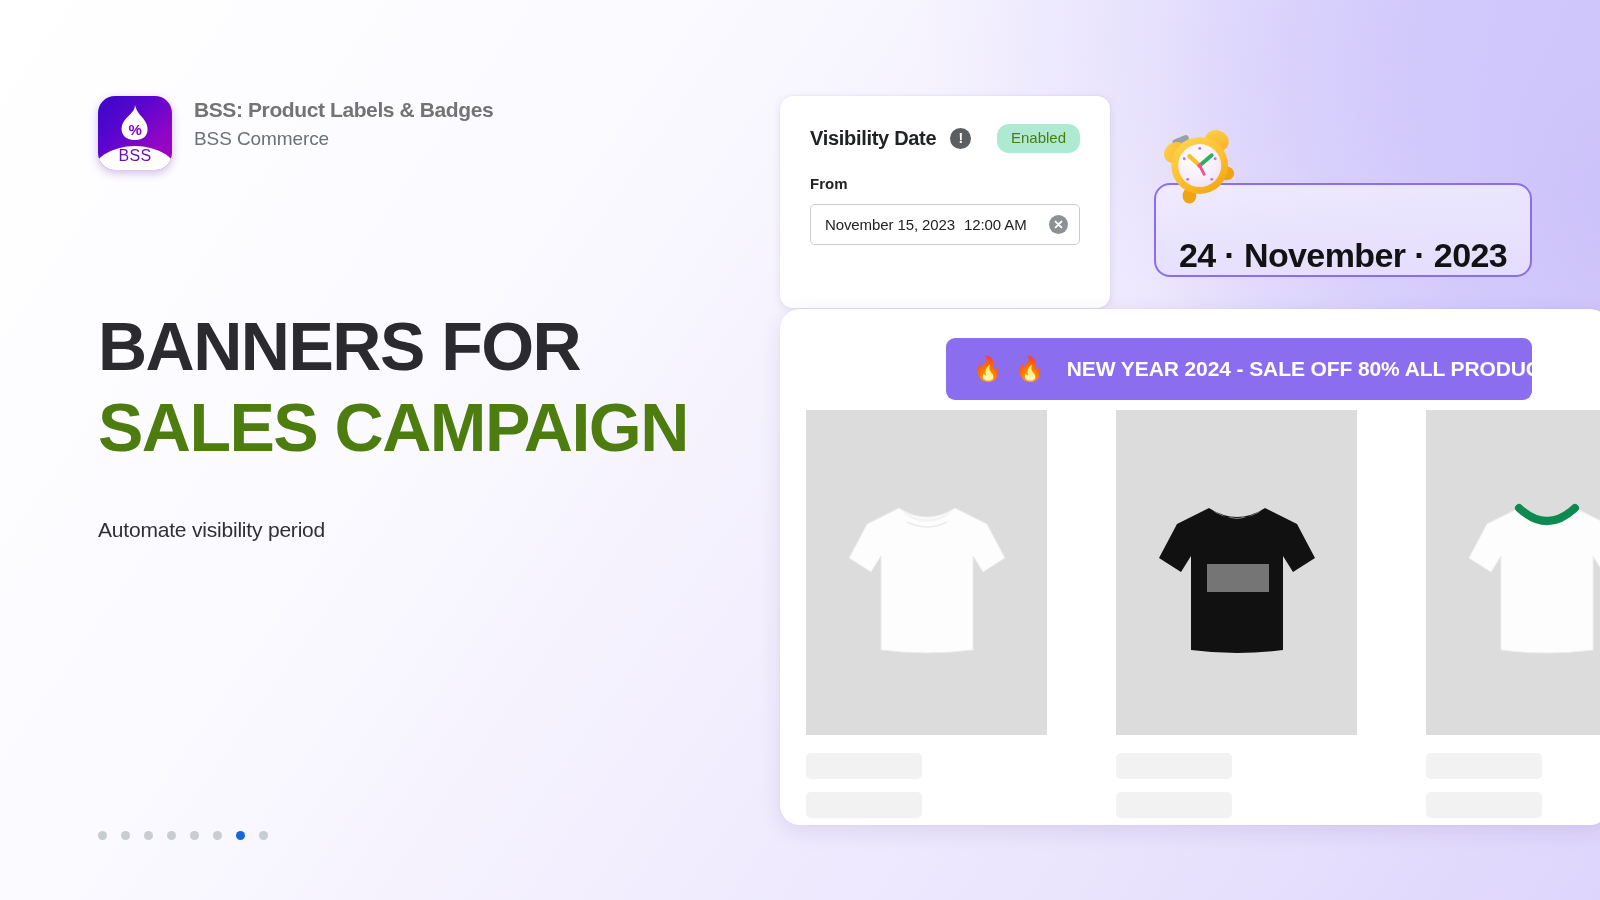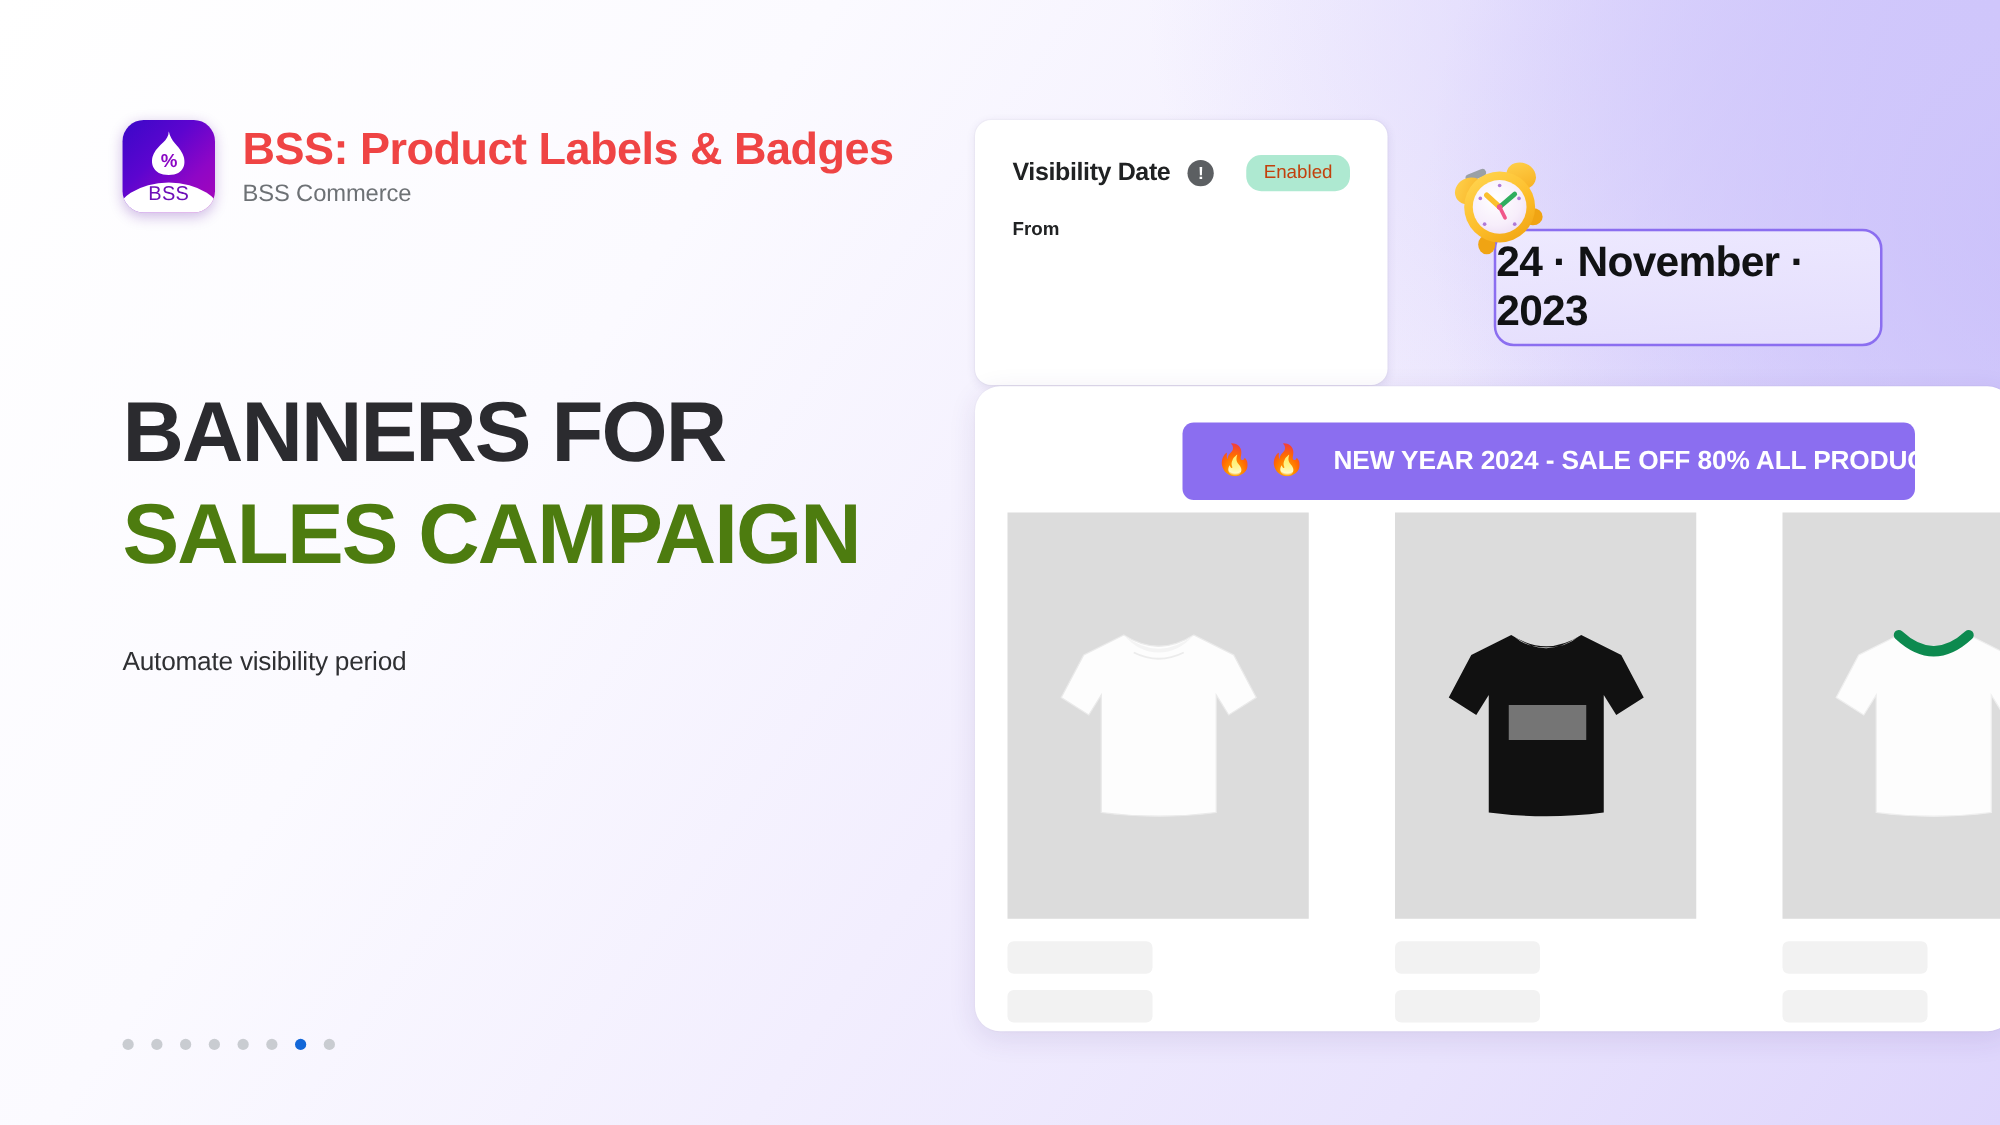--- a/index.html
+++ b/index.html
@@ -31,21 +31,21 @@
   }
   .logo-curve {
     position:absolute; left:-6px; right:-6px; bottom:-16px; height:40px;
     background:#fff; border-radius:50% 50% 0 0 / 70% 70% 0 0;
   }
   .logo-bss {
     position:absolute; left:0; right:0; bottom:5px; text-align:center;
     font-size:16px; font-weight:400; color:#6d0fb8; letter-spacing:.3px;
   }
   .app-titles { padding-top:2px; }
-  .app-title { font-size:36px; font-weight:700; color:#ef4444; letter-spacing:-.4px; line-height:1.15; }
+  .app-title { font-size:21px; font-weight:700; color:#737373; letter-spacing:-.4px; line-height:1.15; }
   .app-sub { font-size:19px; color:#6d7175; margin-top:6px; letter-spacing:-.1px; }
 
   
   .hero { position:absolute; left:98px; top:312px; width:700px; }
   .hero-l1 {
     font-size:68px; font-weight:700; color:#2b2b2f; letter-spacing:-1.5px;
     line-height:1.02; text-transform:uppercase;
   }
   .hero-l2 {
     font-size:68px; font-weight:700; color:#4d7c0f; letter-spacing:-1.5px;
@@ -66,42 +66,42 @@
     padding:28px 30px 0 30px;
   }
   .vis-row { display:flex; align-items:center; gap:14px; }
   .vis-title { font-size:20px; font-weight:700; color:#202223; letter-spacing:-.3px; }
   .info-icon {
     width:21px; height:21px; border-radius:50%; background:#5c5f62;
     display:flex; align-items:center; justify-content:center;
     color:#fff; font-size:14px; font-weight:700; line-height:1; padding-bottom:1px;
   }
   .enabled-badge {
-    margin-left:auto; background:#aee9d1; color:#c2410c;
+    margin-left:auto; background:#aee9d1; color:#4d7c0f;
     font-size:15px; padding:5px 14px; border-radius:12px; line-height:1.25;
   }
   .from-label { margin-top:22px; font-size:15px; color:#202223;font-weight:bold; }
   .date-field {
     margin-top:12px; height:41px; border:1px solid #c9cccf; border-radius:5px;
     background:#fff; display:flex; align-items:center; padding:0 11px 0 14px; gap:9px;
   }
   .date-val { font-size:15px; color:#202223; letter-spacing:-.1px; }
   .date-time { font-size:15px; color:#202223; letter-spacing:-.1px; }
   .clear-btn {
     margin-left:auto; width:19px; height:19px; border-radius:50%; background:#8c9196;
     display:flex; align-items:center; justify-content:center; flex:0 0 auto;
   }
   .clear-btn svg { display:block; }
 
   
   .date-chip {
-    position:absolute; left:1154px; top:183px; width:311px; height:94px;
+    position:absolute; left:1154px; top:183px; width:378px; height:94px;
     border:2px solid #8b6ef0; border-radius:16px;
     background: linear-gradient(180deg, rgba(240,236,255,.85) 0%, rgba(230,224,253,.9) 100%);
-    display:flex; align-items:center; justify-content:center;margin-left:41px;
+    display:flex; align-items:flex-end; justify-content:center;
   }
   .date-chip-text { font-size:34px; font-weight:700; color:#111214; letter-spacing:-.6px; }
   .clock { position:absolute; left:1155px; top:120px; width:86px; height:86px; }
 
   
   .prod-card {
     position:absolute; left:780px; top:309px; width:830px; height:516px;
     background:#fff; border-radius:20px;
     box-shadow: 0 6px 22px rgba(60,40,120,.11), 0 0 0 1px rgba(0,0,0,.015);
     overflow:hidden;
@@ -164,20 +164,29 @@
   <span class="dot"></span>
 </div>
 
 <div class="vis-card">
   <div class="vis-row">
     <span class="vis-title">Visibility Date</span>
     <span class="info-icon">!</span>
     <span class="enabled-badge">Enabled</span>
   </div>
   <div class="from-label">From</div>
+  <div class="date-field">
+    <span class="date-val">November 15, 2023</span>
+    <span class="date-time">12:00 AM</span>
+    <span class="clear-btn">
+      <svg width="11" height="11" viewBox="0 0 11 11">
+        <path d="M2.6 2.6 L8.4 8.4 M8.4 2.6 L2.6 8.4" stroke="#ffffff" stroke-width="1.9" stroke-linecap="round"></path>
+      </svg>
+    </span>
+  </div>
 </div>
 
 <div class="date-chip">
   <span class="date-chip-text">24 · November · 2023</span>
 </div>
 <svg class="clock" viewBox="0 0 100 100">
   <defs>
     <linearGradient id="bellg" x1="0" y1="0" x2="1" y2="1">
       <stop offset="0" stop-color="#ffd24d"></stop>
         <stop offset="1" stop-color="#f7ae1f"></stop>

